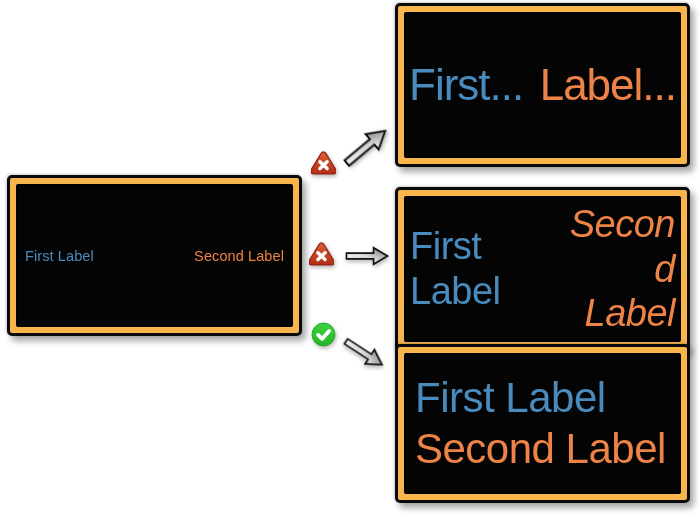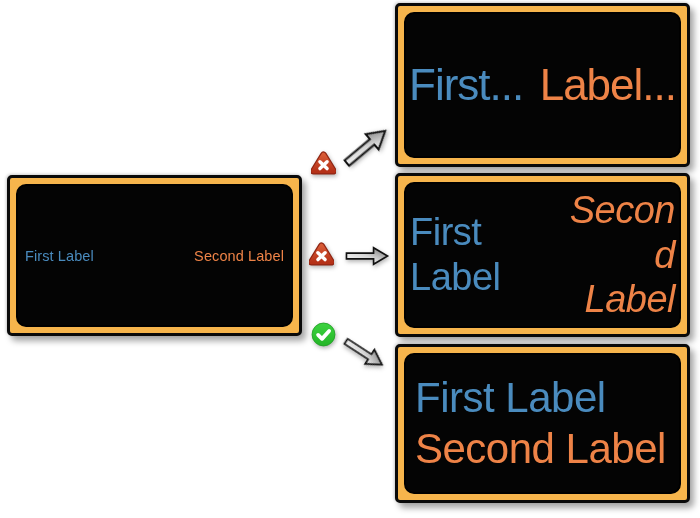--- a/index.html
+++ b/index.html
@@ -16,27 +16,27 @@
     background:#F7B54C;
     border:3px solid #0a0a0a;
     border-radius:5px;
     padding:6px;
     box-shadow: 4px 5px 6px rgba(0,0,0,0.35), -1px -1px 3px rgba(0,0,0,0.18);
   }
   .tvinner {
     width:100%; height:100%; box-sizing:border-box;
     background:#040404;
     border:2px solid #000;
-    border-radius:10px;
+    border-radius:2px;
     display:flex;
   }
 
   #source-box   { left:7px;   top:175px; width:295px; height:161px; }
   #box-truncated{ left:395px; top:3px;   width:295px; height:164px; }
-  #box-wrapped  { left:395px; top:173px; width:295px; height:164px; }
+  #box-wrapped  { left:395px; top:187px; width:295px; height:164px; }
   #box-stacked  { left:395px; top:344px; width:295px; height:159px; }
 
   .c-first  { color:#4A8BBE; }
   .c-second { color:#EE8347; }
 
   #source-box .tvinner {
     flex-direction:row; justify-content:space-between; align-items:center;
     padding:0 7px; font-size:14.5px; letter-spacing:0.1px;
   }
 

